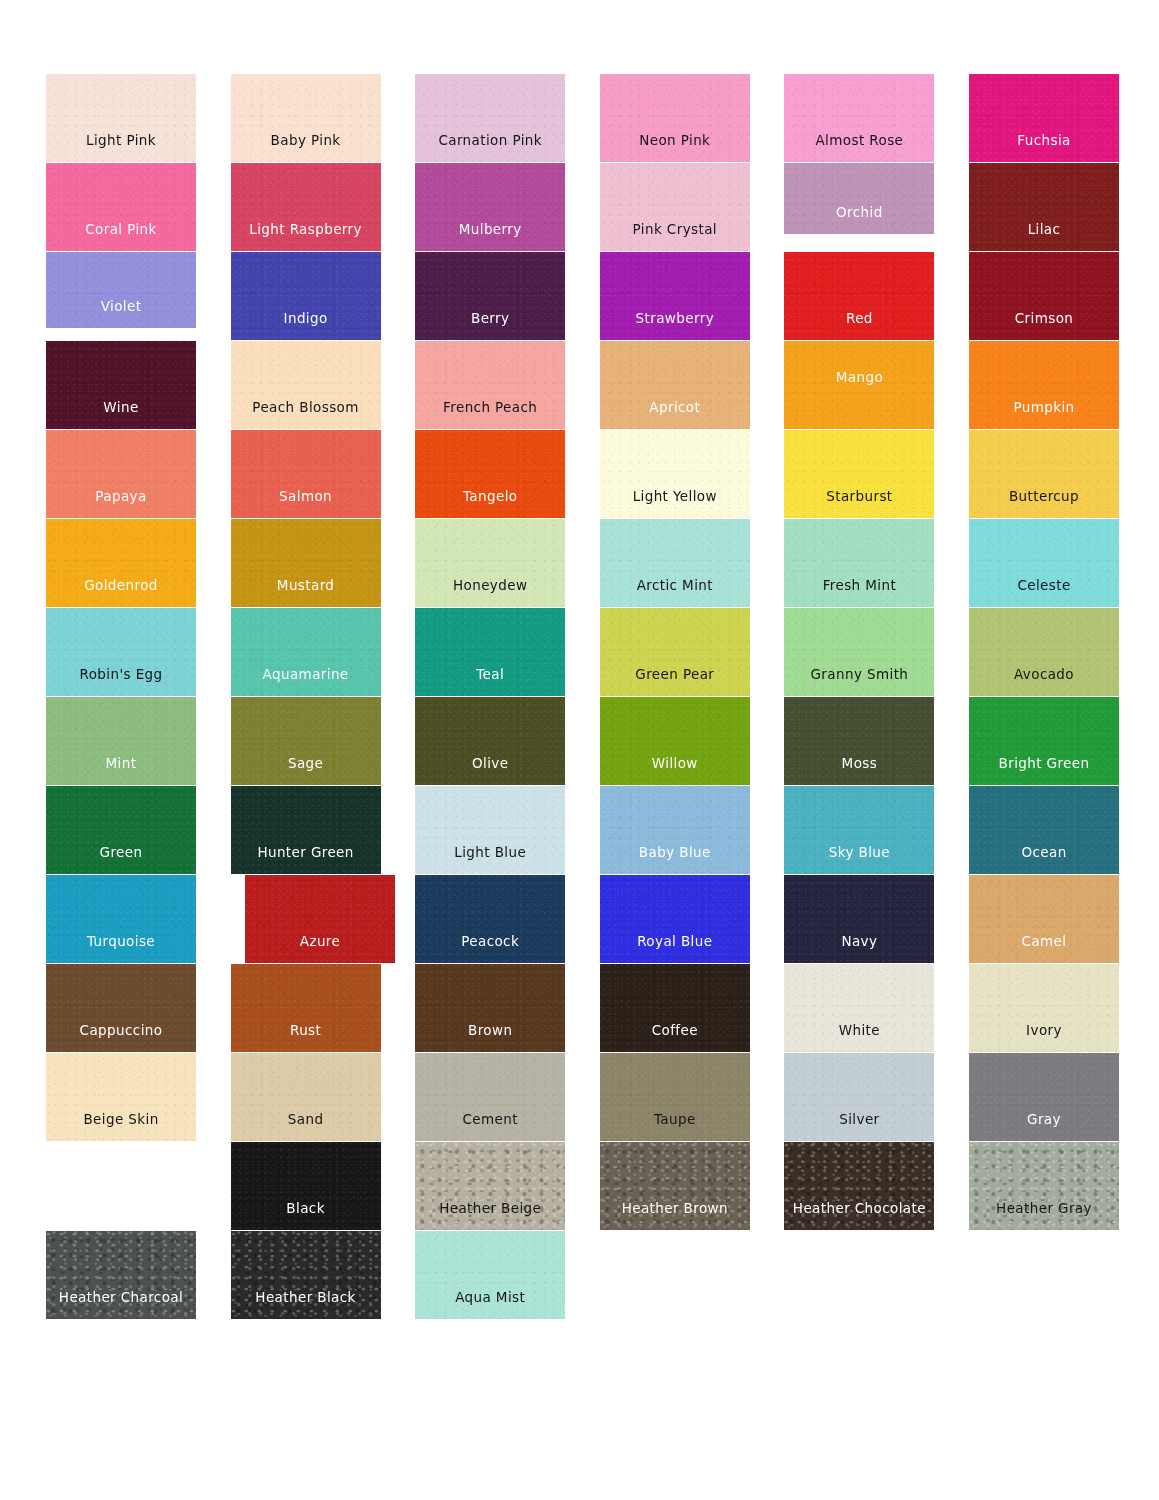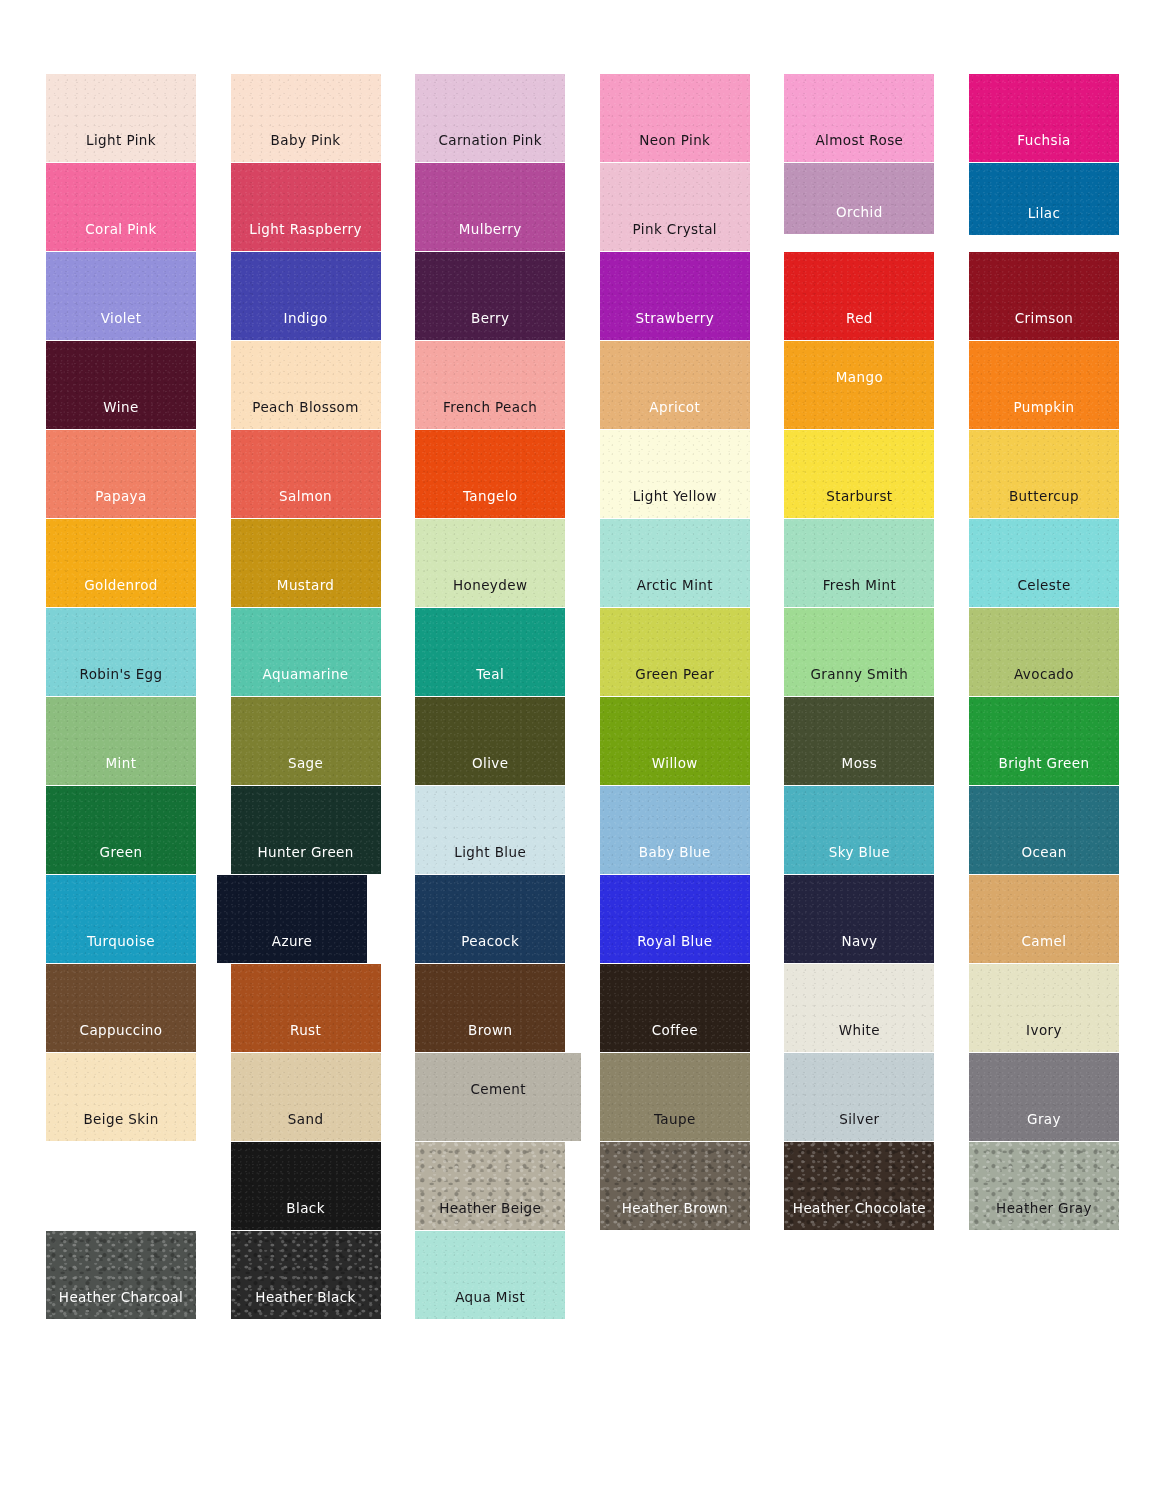--- a/index.html
+++ b/index.html
@@ -107,24 +107,24 @@
     </div>
     <div class="swatch" style="left: 415.2px; top: 163px; width: 150px; height: 88px; background: rgb(178, 74, 153);">
       <span class="swatch-label label-light">Mulberry</span>
     </div>
     <div class="swatch" style="left: 599.8px; top: 163px; width: 150px; height: 88px; background: rgb(238, 192, 210);">
       <span class="swatch-label label-dark">Pink Crystal</span>
     </div>
     <div class="swatch" style="left: 784.4px; top: 163px; width: 150px; height: 71px; background: rgb(189, 147, 184);">
       <span class="swatch-label label-light">Orchid</span>
     </div>
-    <div class="swatch" style="left: 969px; top: 163px; width: 150px; height: 72px; background: #0369a1;">
+    <div class="swatch" style="left: 969px; top: 163px; width: 150px; height: 88px; background: #7f1d1d;">
       <span class="swatch-label label-light">Lilac</span>
     </div>
-    <div class="swatch" style="left: 46px; top: 252px; width: 150px; height: 88px; background: rgb(147, 144, 219);">
+    <div class="swatch" style="left: 46px; top: 252px; width: 150px; height: 76px; background: rgb(147, 144, 219);">
       <span class="swatch-label label-light">Violet</span>
     </div>
     <div class="swatch" style="left: 230.6px; top: 252px; width: 150px; height: 88px; background: rgb(67, 67, 173);">
       <span class="swatch-label label-light">Indigo</span>
     </div>
     <div class="swatch" style="left: 415.2px; top: 252px; width: 150px; height: 88px; background: rgb(75, 29, 72);">
       <span class="swatch-label label-light">Berry</span>
     </div>
     <div class="swatch" style="left: 599.8px; top: 252px; width: 150px; height: 88px; background: #a21caf;">
       <span class="swatch-label label-light">Strawberry</span>
@@ -239,21 +239,21 @@
     </div>
     <div class="swatch" style="left: 784.4px; top: 786px; width: 150px; height: 88px; background: rgb(75, 177, 192);">
       <span class="swatch-label label-light">Sky Blue</span>
     </div>
     <div class="swatch" style="left: 969px; top: 786px; width: 150px; height: 88px; background: rgb(38, 111, 127);">
       <span class="swatch-label label-light">Ocean</span>
     </div>
     <div class="swatch" style="left: 46px; top: 875px; width: 150px; height: 88px; background: rgb(26, 157, 192);">
       <span class="swatch-label label-light">Turquoise</span>
     </div>
-    <div class="swatch" style="left: 217px; top: 875px; width: 150px; height: 88px; background: #0f172a;">
+    <div class="swatch" style="left: 245px; top: 875px; width: 150px; height: 88px; background: #b91c1c;">
       <span class="swatch-label label-light">Azure</span>
     </div>
     <div class="swatch" style="left: 415.2px; top: 875px; width: 150px; height: 88px; background: rgb(27, 58, 92);">
       <span class="swatch-label label-light">Peacock</span>
     </div>
     <div class="swatch" style="left: 599.8px; top: 875px; width: 150px; height: 88px; background: rgb(46, 46, 224);">
       <span class="swatch-label label-light">Royal Blue</span>
     </div>
     <div class="swatch" style="left: 784.4px; top: 875px; width: 150px; height: 88px; background: rgb(36, 36, 63);">
       <span class="swatch-label label-light">Navy</span>
@@ -278,21 +278,21 @@
     </div>
     <div class="swatch" style="left: 969px; top: 964px; width: 150px; height: 88px; background: rgb(229, 227, 196);">
       <span class="swatch-label label-dark">Ivory</span>
     </div>
     <div class="swatch" style="left: 46px; top: 1053px; width: 150px; height: 88px; background: rgb(247, 227, 189);">
       <span class="swatch-label label-dark">Beige Skin</span>
     </div>
     <div class="swatch" style="left: 230.6px; top: 1053px; width: 150px; height: 88px; background: rgb(221, 203, 167);">
       <span class="swatch-label label-dark">Sand</span>
     </div>
-    <div class="swatch" style="left: 415.2px; top: 1053px; width: 166px; height: 88px; background: rgb(182, 178, 166); align-items: center;">
+    <div class="swatch" style="left: 415.2px; top: 1053px; width: 150px; height: 88px; background: rgb(182, 178, 166);">
       <span class="swatch-label label-dark">Cement</span>
     </div>
     <div class="swatch" style="left: 599.8px; top: 1053px; width: 150px; height: 88px; background: rgb(140, 132, 104);">
       <span class="swatch-label label-dark">Taupe</span>
     </div>
     <div class="swatch" style="left: 784.4px; top: 1053px; width: 150px; height: 88px; background: rgb(194, 206, 210);">
       <span class="swatch-label label-dark">Silver</span>
     </div>
     <div class="swatch" style="left: 969px; top: 1053px; width: 150px; height: 88px; background: rgb(125, 122, 128);">
       <span class="swatch-label label-light">Gray</span>

